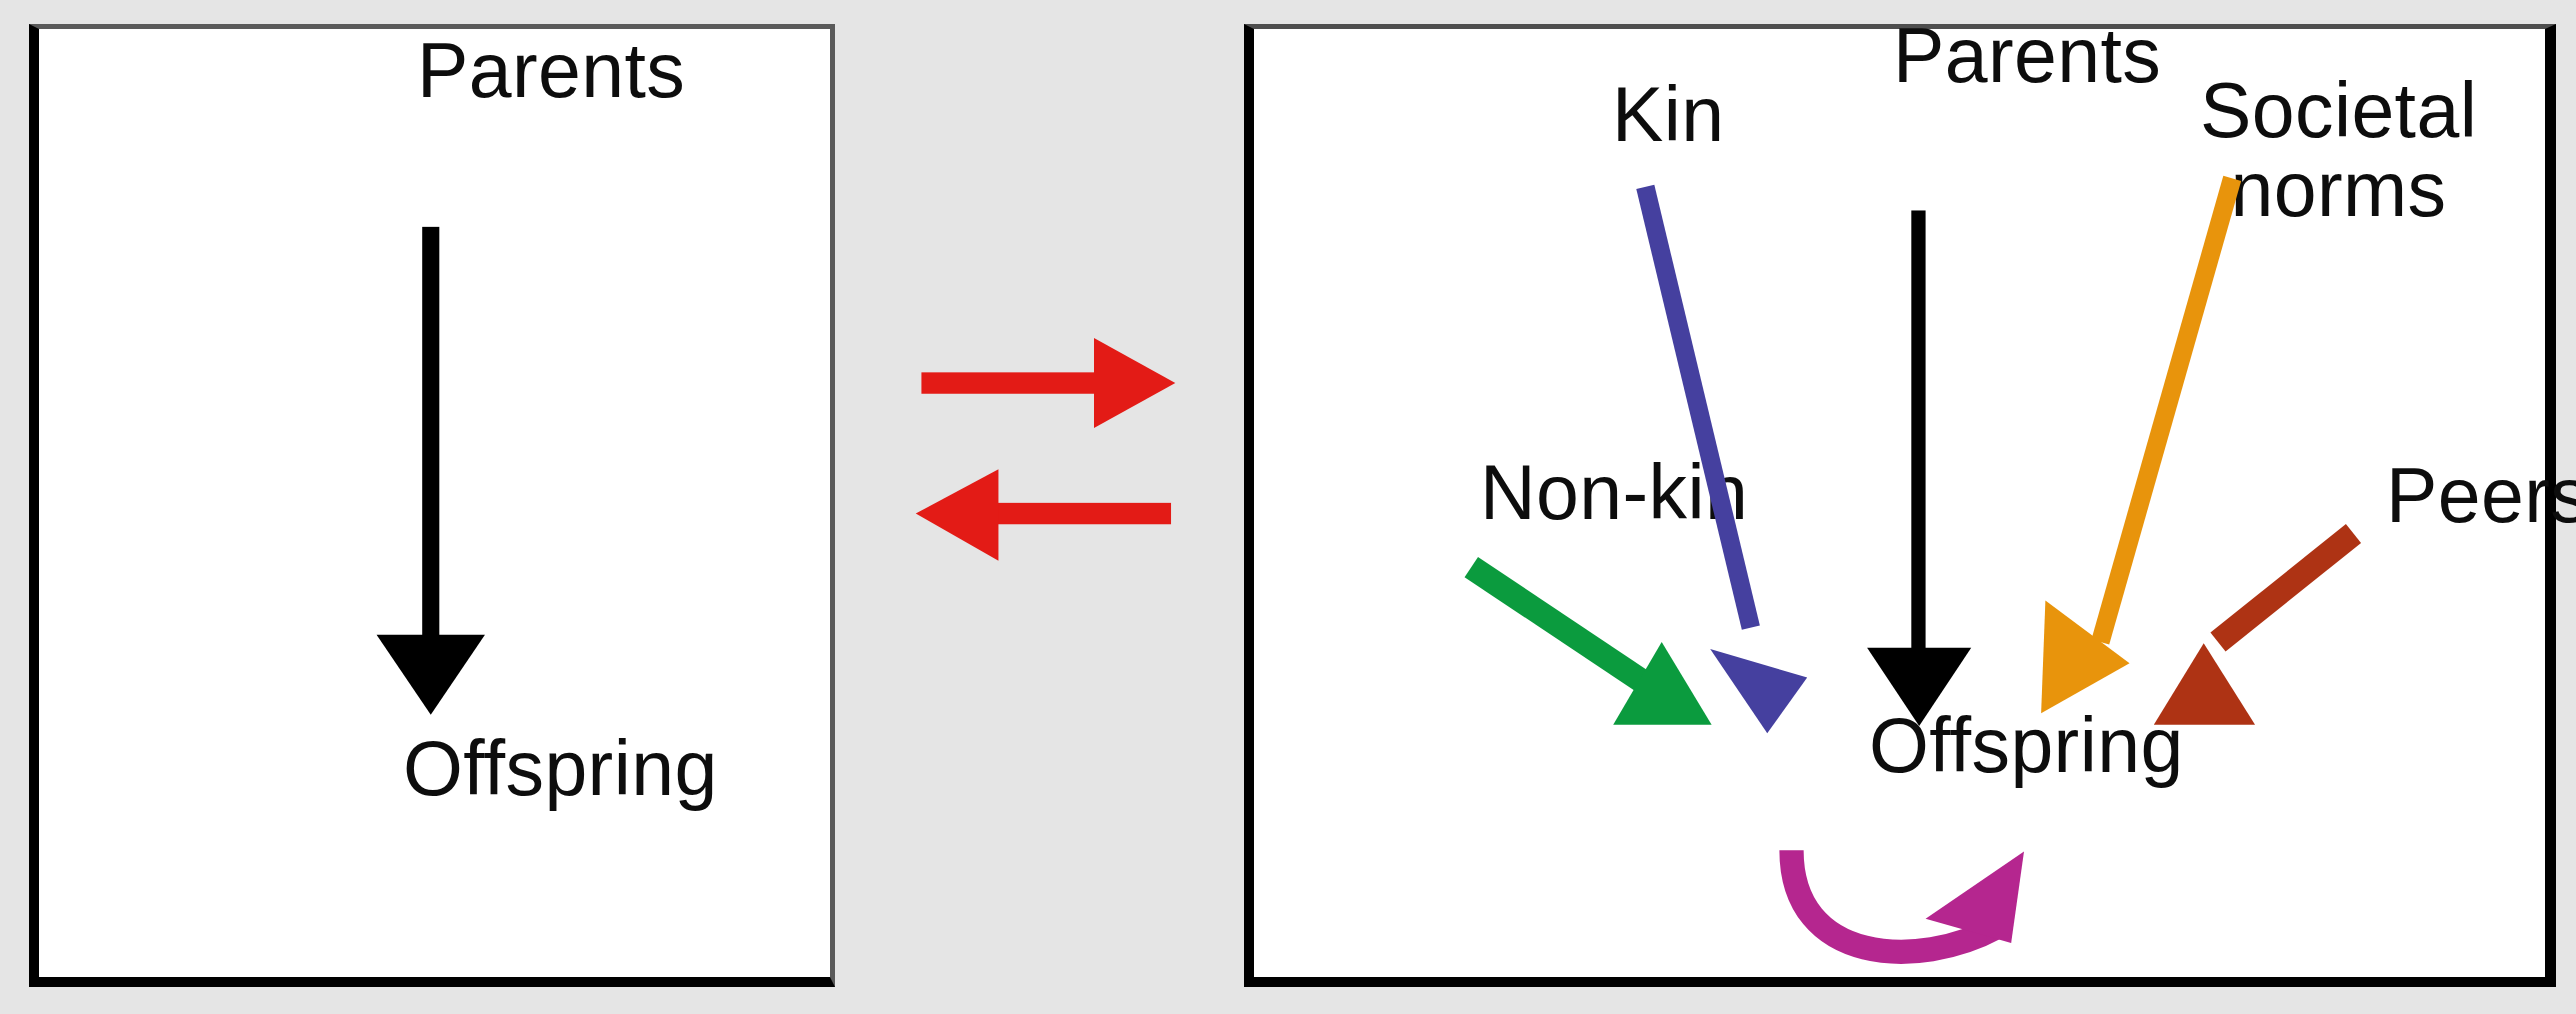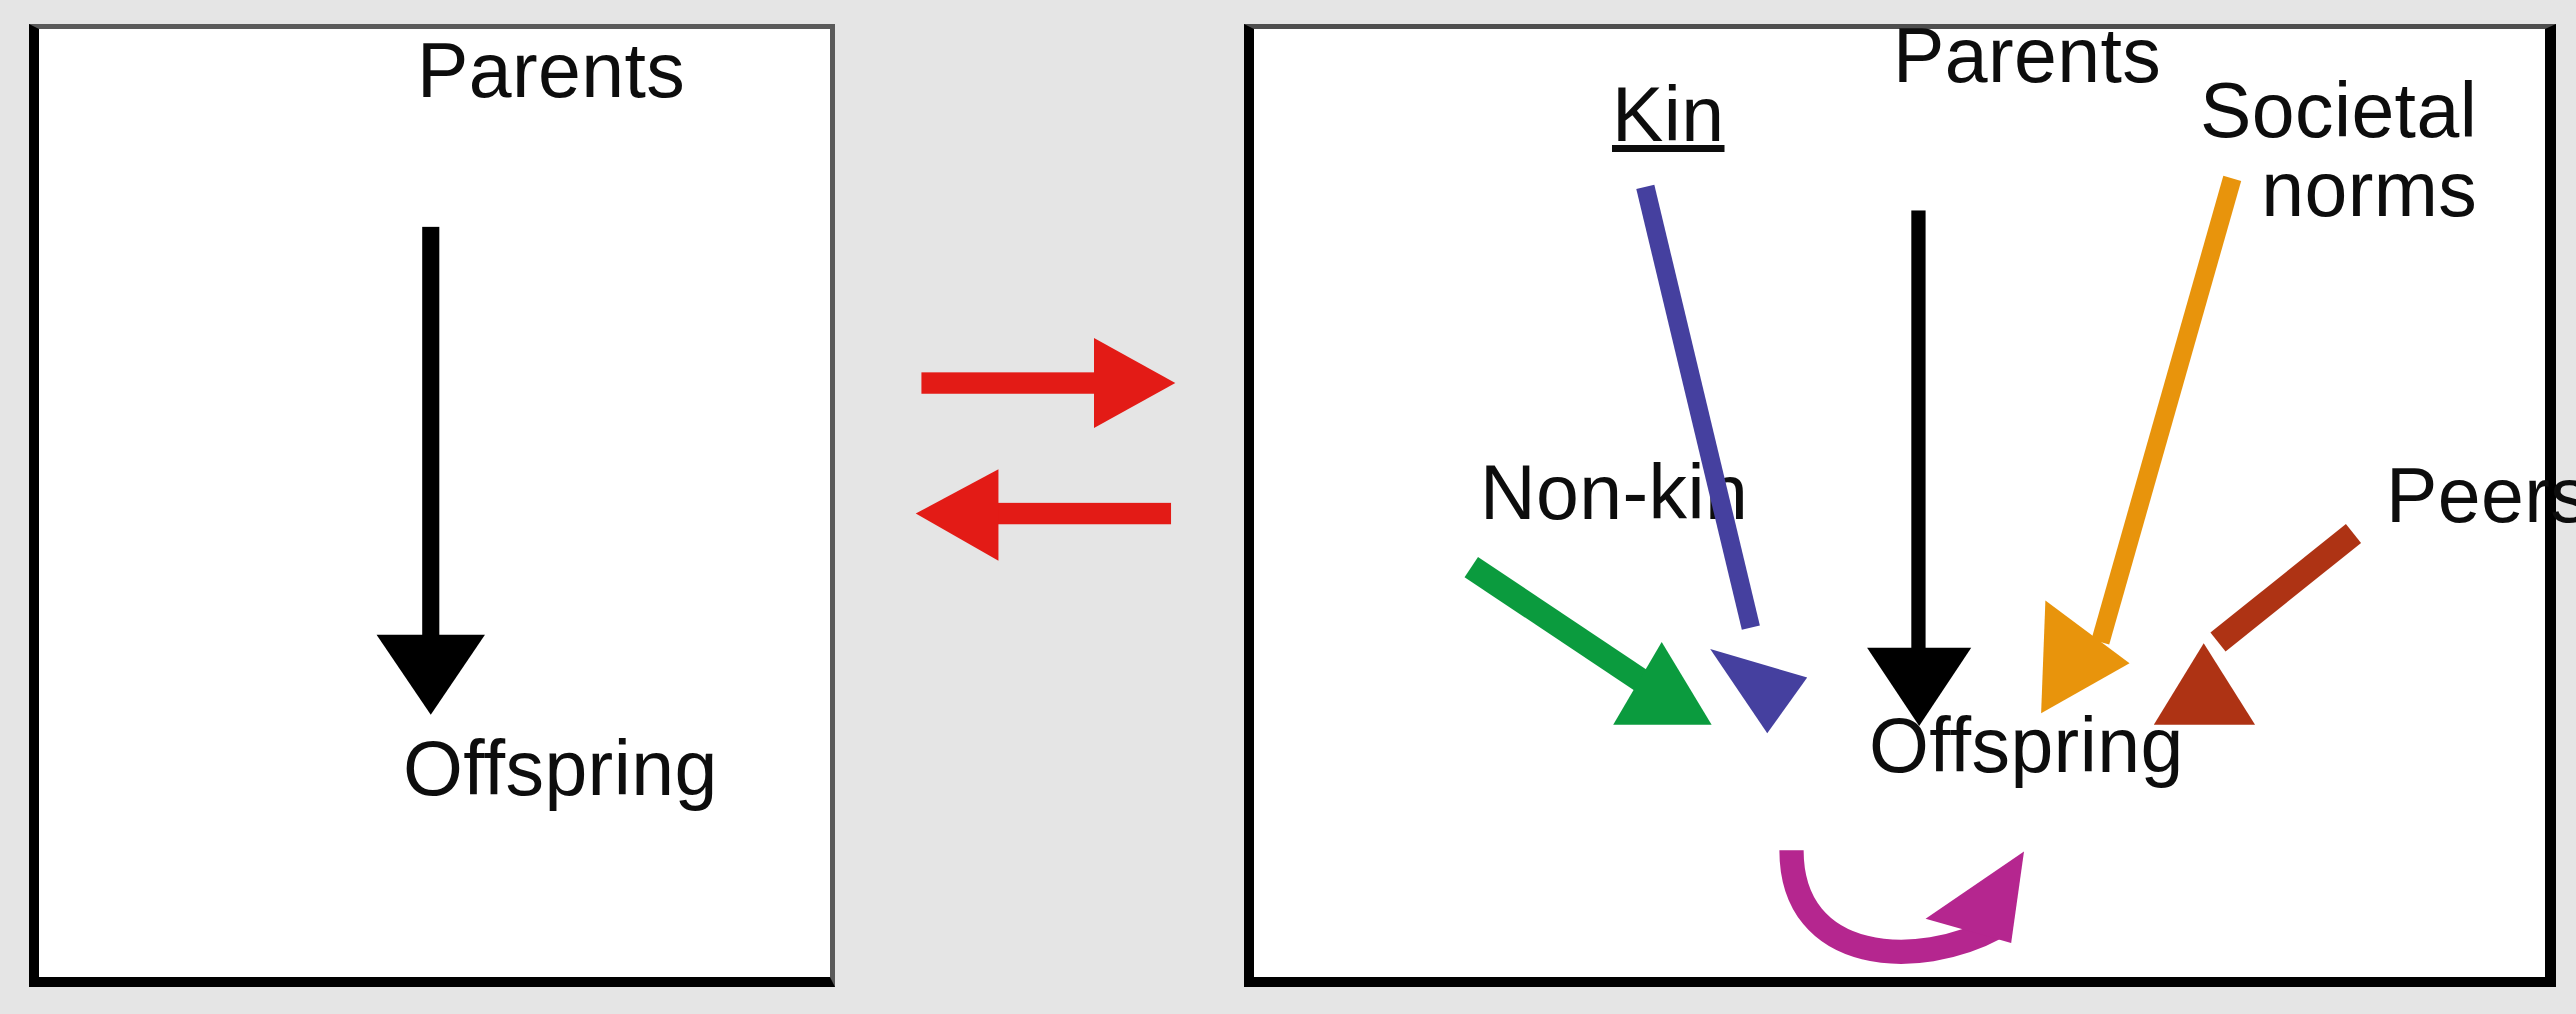--- a/index.html
+++ b/index.html
@@ -55,23 +55,23 @@
     line-height: 1.02;
     letter-spacing: 0.4px;
   }
 
   
   #lbl-left-parents   { left: 417px;  top: 31px;  font-size: 77px; }
   #lbl-left-offspring { left: 403px;  top: 729px; font-size: 77px; }
 
   
   #lbl-r-parents   { left: 1893px; top: 15.7px;  font-size: 77px; }
-  #lbl-r-kin       { left: 1612px; top: 75px; font-size: 77px; text-decoration: underline; }
+  #lbl-r-kin       { left: 1612px; top: 75px; font-size: 77px; }
   #lbl-r-nonkin    { left: 1480px; top: 453px; font-size: 77px; }
-  #lbl-r-societal  { left: 2200px; top: 71px; font-size: 77px; text-align: right; }
+  #lbl-r-societal  { left: 2200px; top: 71px; font-size: 77px; text-align: center; }
   #lbl-r-peers     { left: 2386px; top: 456px; font-size: 77px; }
   #lbl-r-offspring { left: 1869px; top: 706px; font-size: 77px; }
 
   
   .svg-layer {
     position: absolute;
     left: 0;
     top: 0;
     width: 2576px;
     height: 1015px;

